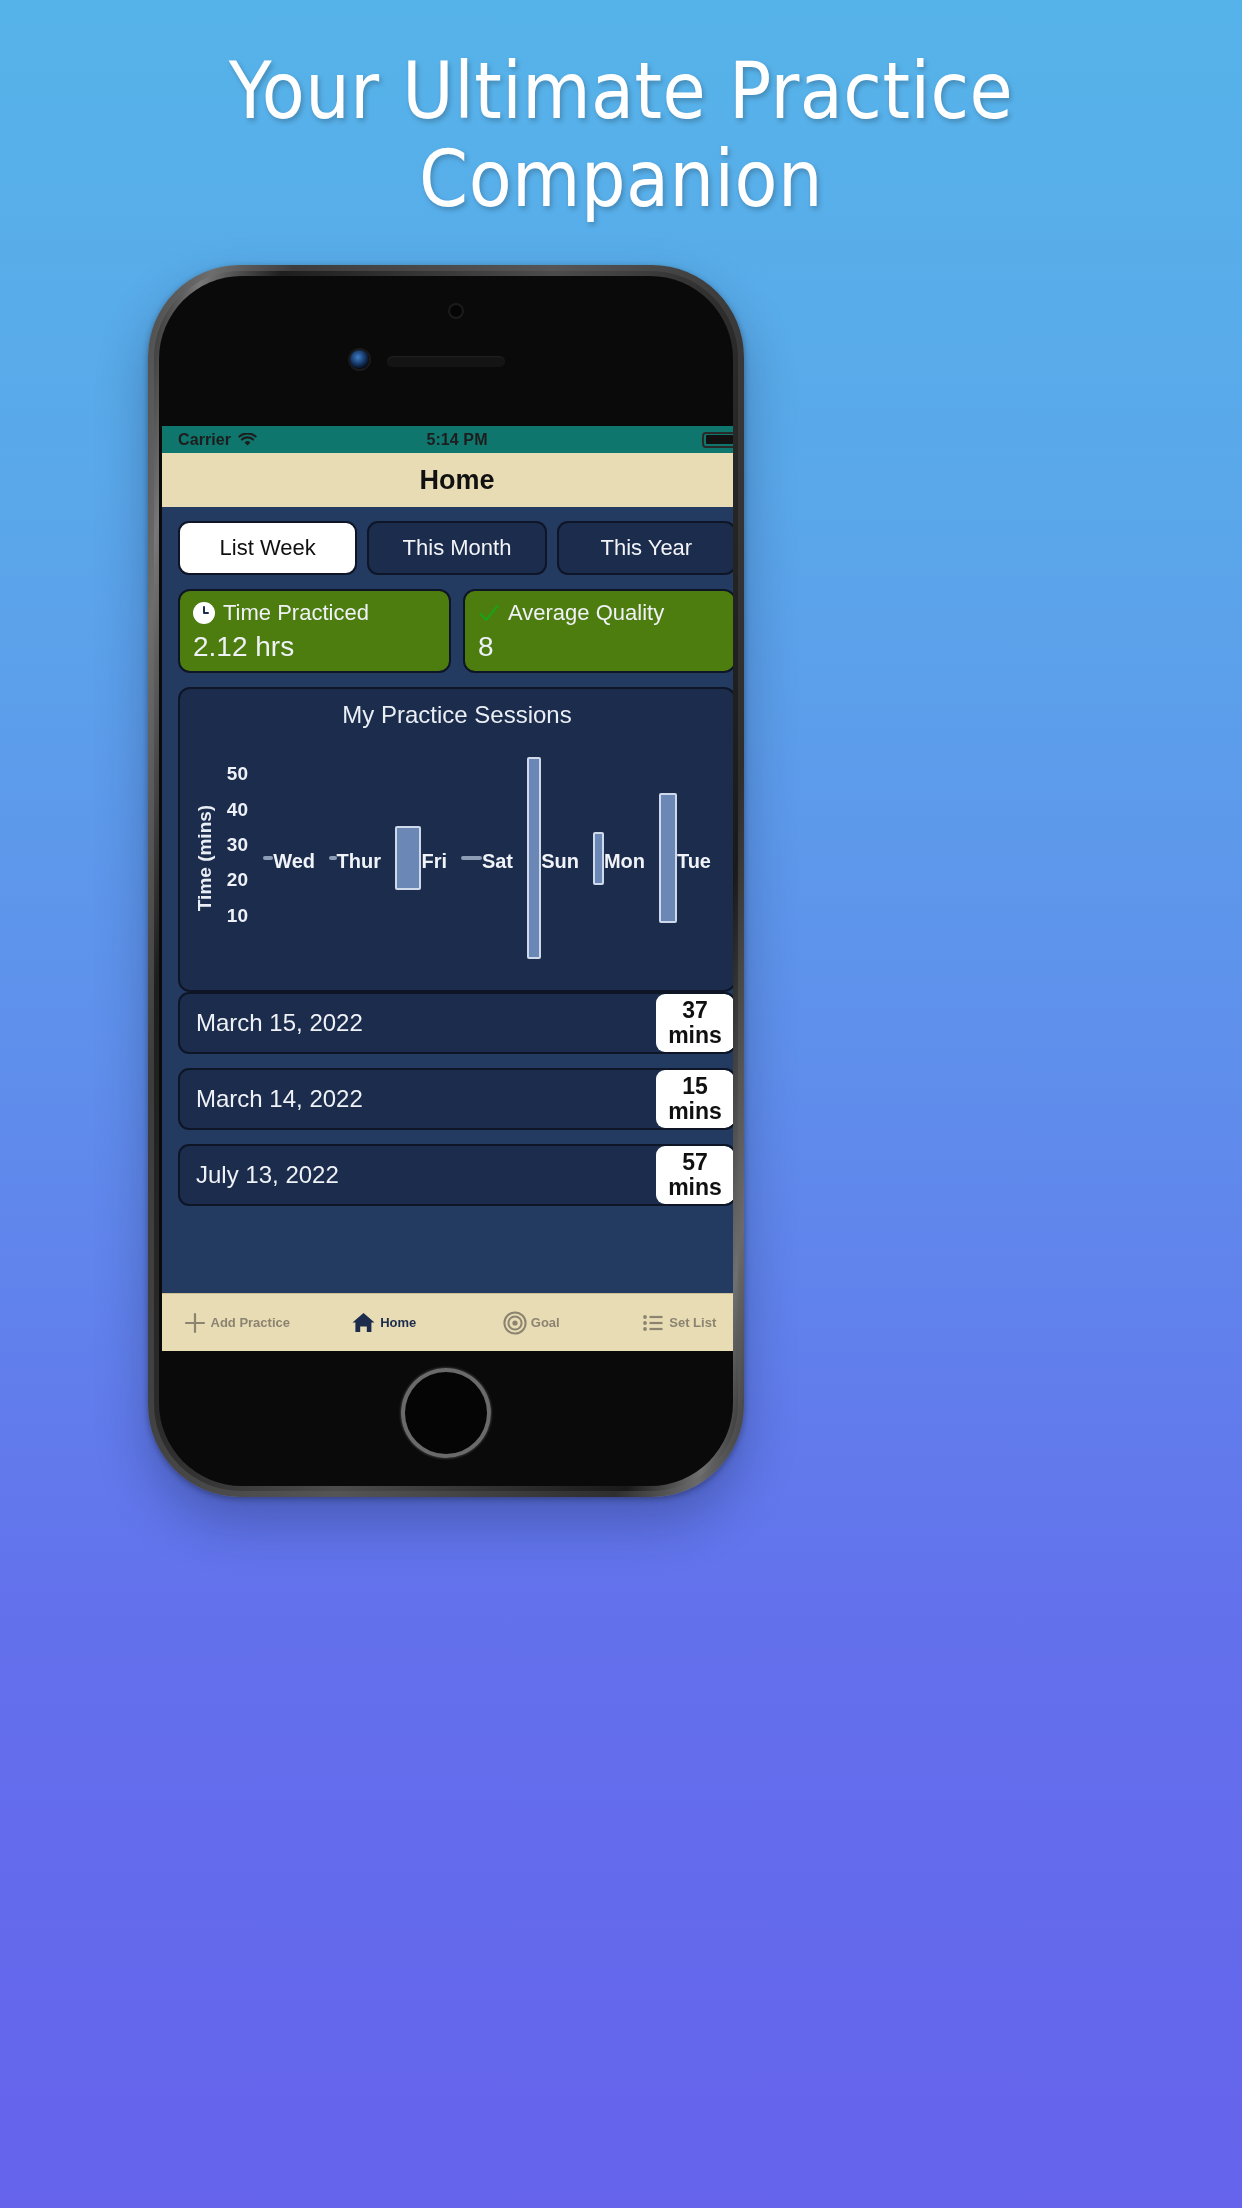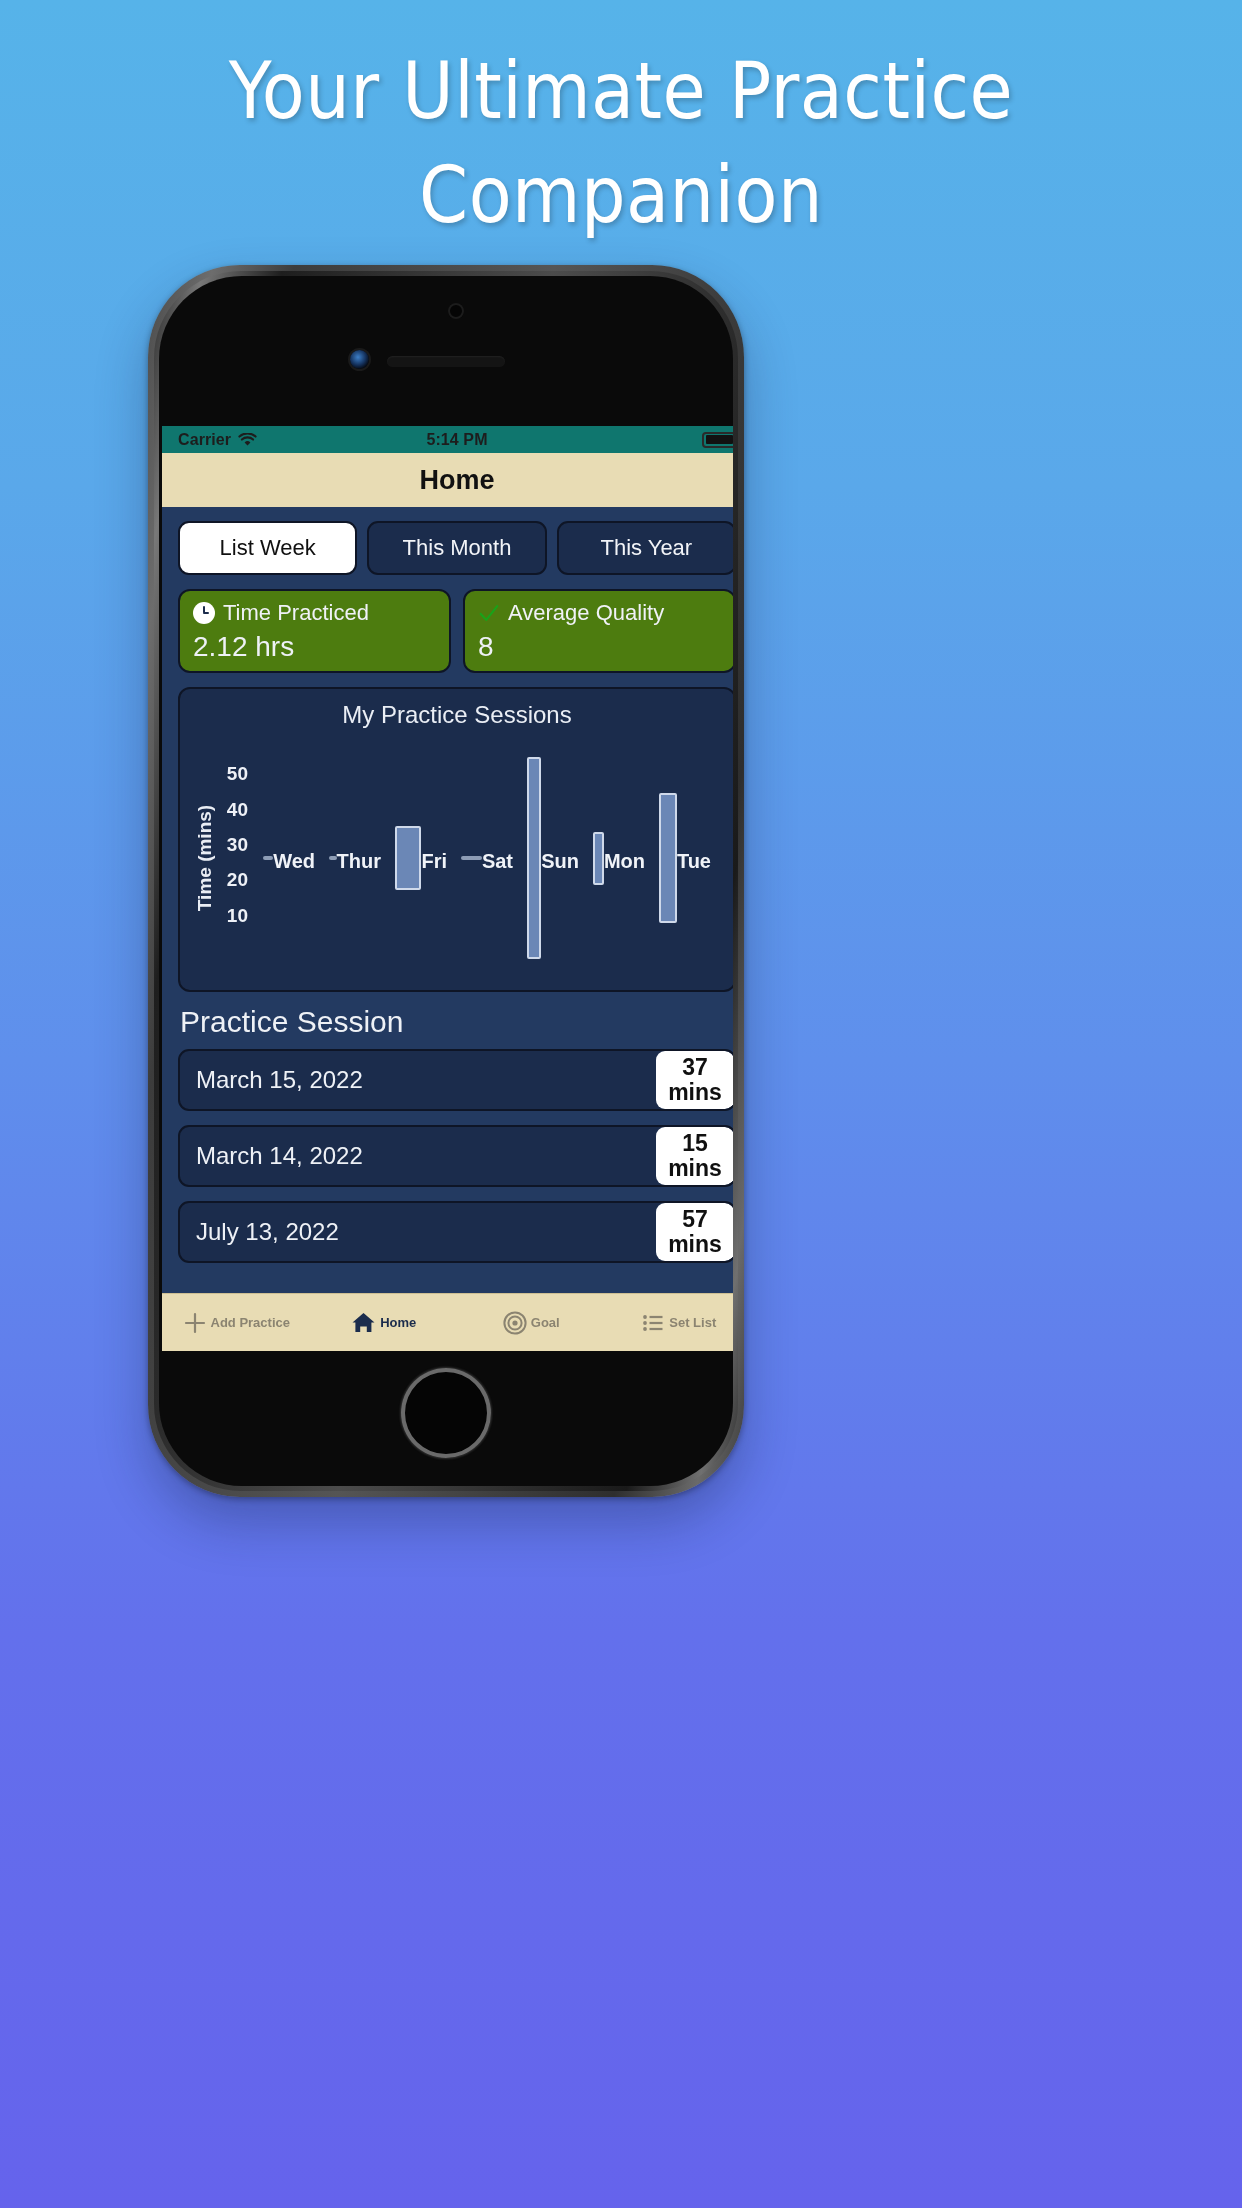--- a/index.html
+++ b/index.html
@@ -17,21 +17,21 @@
     top:52px; left:0; width:1242px;
     text-align:center;
     color:#ffffff;
     font-family:"DejaVu Sans Condensed","Liberation Sans Narrow","Liberation Sans", sans-serif;
     font-size:78px;
     font-weight:400;
     line-height:1.0;
     letter-spacing:0.5px;
     text-shadow:2px 3px 5px rgba(0,0,0,0.22);
   }
-  .headline .l2 { display:block; margin-top:26px; }
+  .headline .l2 { display:block; margin-top:10px; }
 
   
   .phone {
     position:absolute;
     left:148px; top:265px;
     width:596px; height:1232px;
     border-radius:92px;
     background:linear-gradient(100deg,#4a4a4a 0%,#6d6d6d 8%,#3c3c3c 18%,#555 50%,#2e2e2e 84%,#6a6a6a 94%,#3a3a3a 100%);
     box-shadow:0 26px 52px rgba(20,30,70,0.32), 0 2px 6px rgba(0,0,0,0.35);
     padding:6px;
@@ -333,21 +333,20 @@
                     <div class="barlabel">Mon</div>
                   </div>
                   <div class="barcol">
                     <div class="bar" style="height: 130.733px;"></div>
                     <div class="barlabel">Tue</div>
                   </div>
                 </div>
             </div>
           </div>
 
-          <div class="section-title">Practice Session</div>
           <div id="session-rows">
               <div class="row">
                 <div class="row-date">March 15, 2022</div>
                 <div class="row-badge">
                   <span>37</span>
                   <span>mins</span>
                 </div>
               </div>
               <div class="row">
                 <div class="row-date">March 14, 2022</div>

